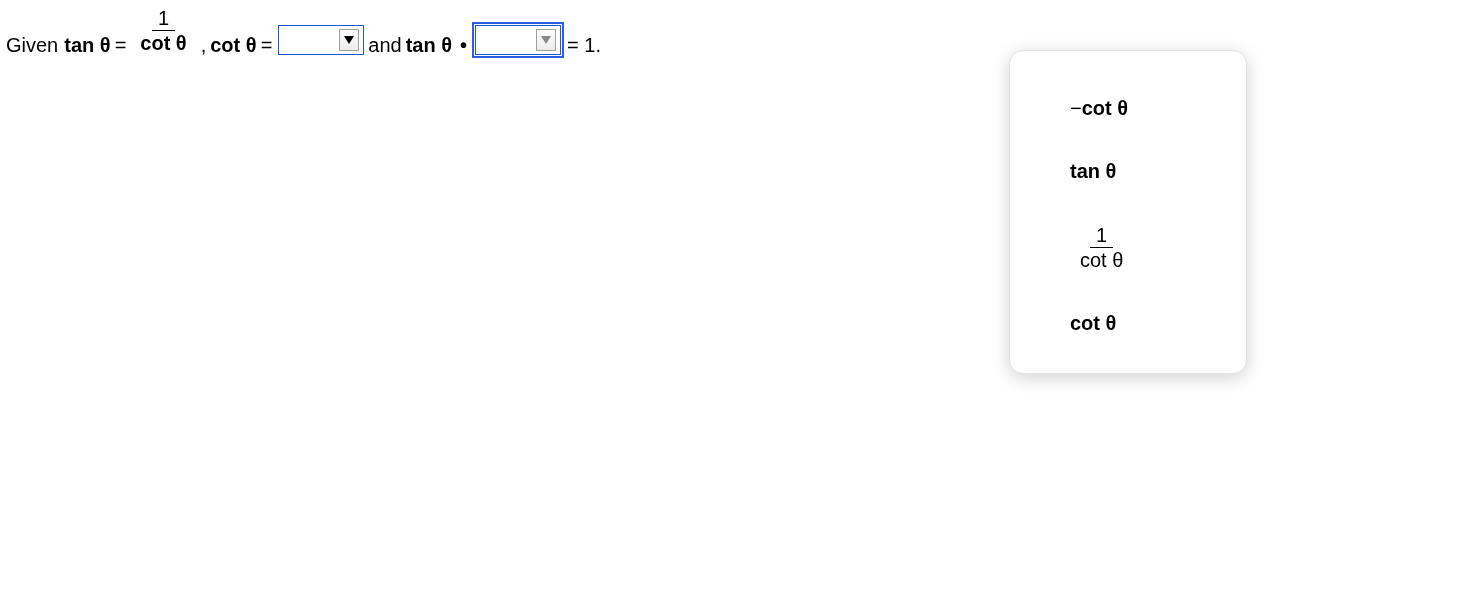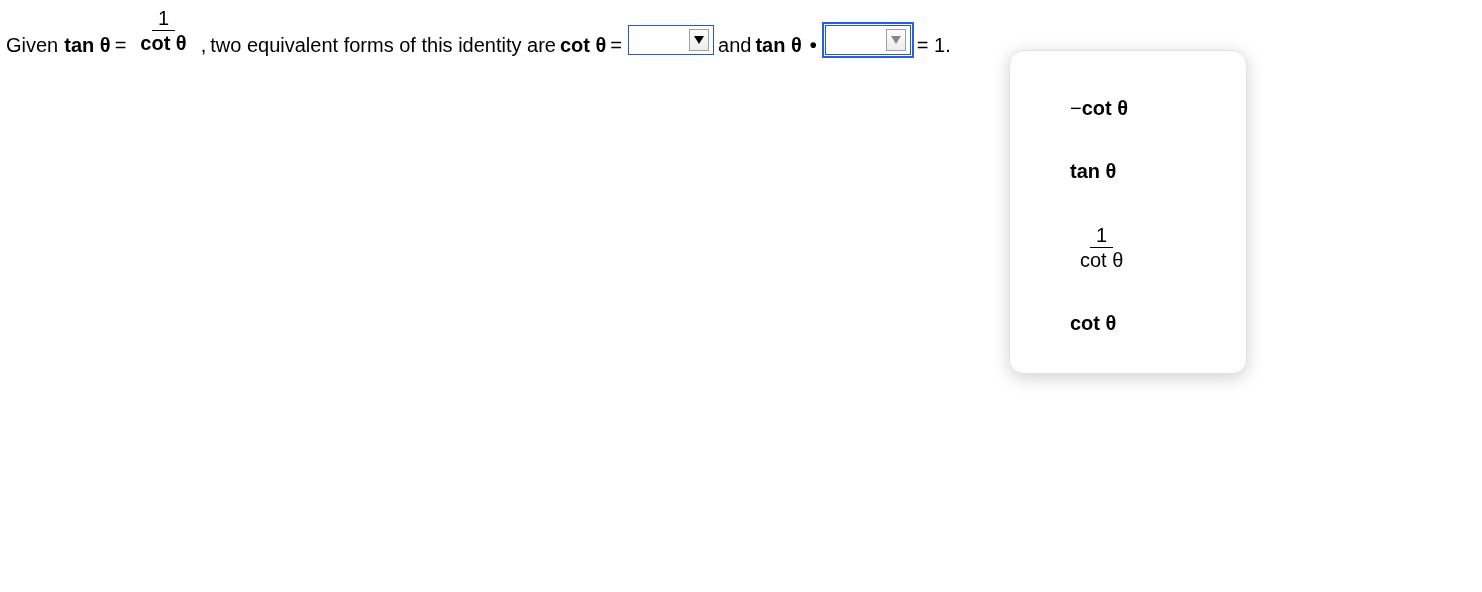--- a/index.html
+++ b/index.html
@@ -107,21 +107,20 @@
     <span class="tok bold space-l">tan θ</span>
     <span class="tok">=</span>
 
     <span class="frac">
       <span class="num">1</span>
       <span class="den bold">cot θ</span>
     </span>
 
     <span class="tok">,</span>
 
-    <span class="tok"> two equivalent forms of this identity are </span>
 
     <span class="tok bold">cot θ</span>
     <span class="tok space-r">=</span>
 
     <span class="ddbox">
       <span class="dd-arrow">
         <svg width="10" height="8" viewBox="0 0 10 8">
           <polygon points="0,0 10,0 5,8" fill="#000"></polygon>
         </svg>
       </span>

